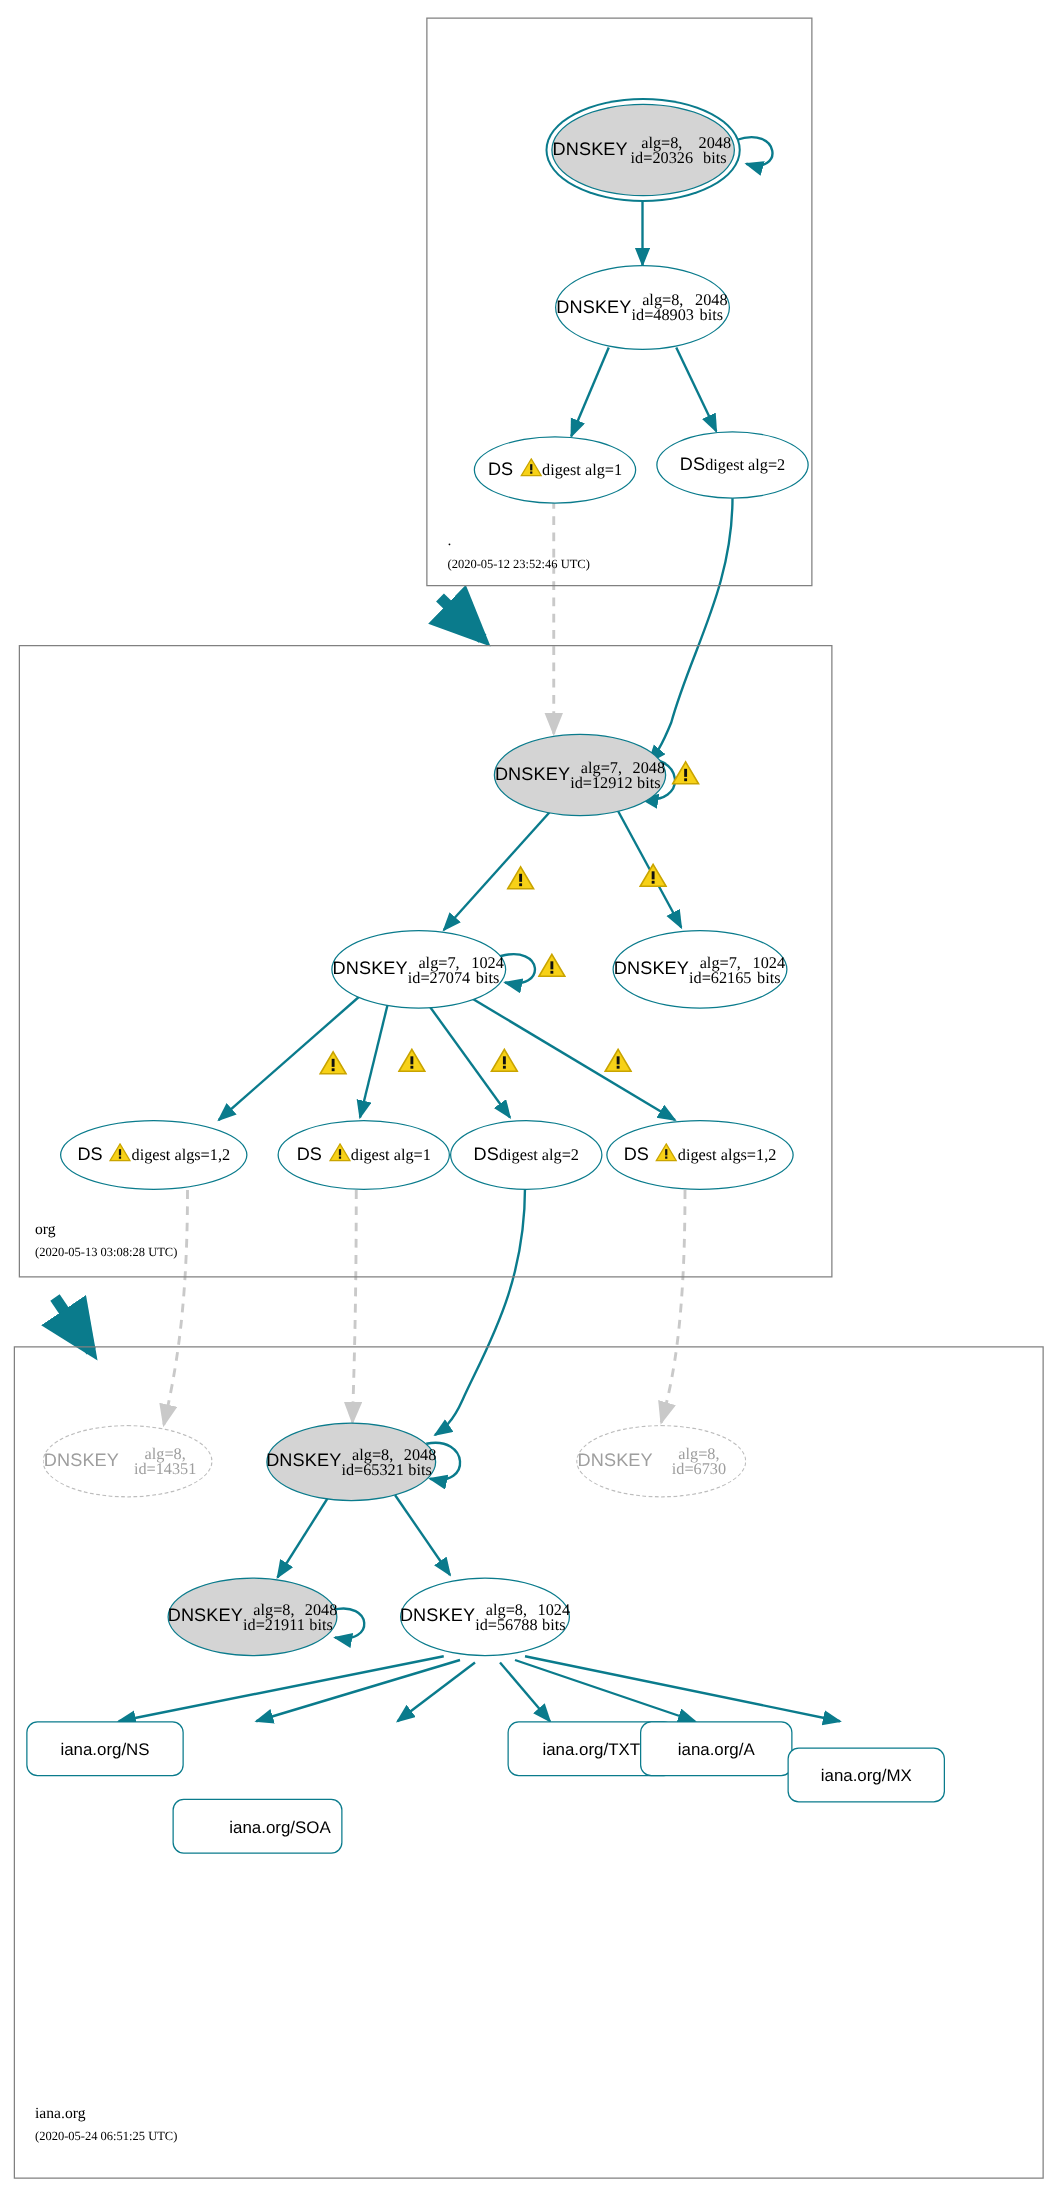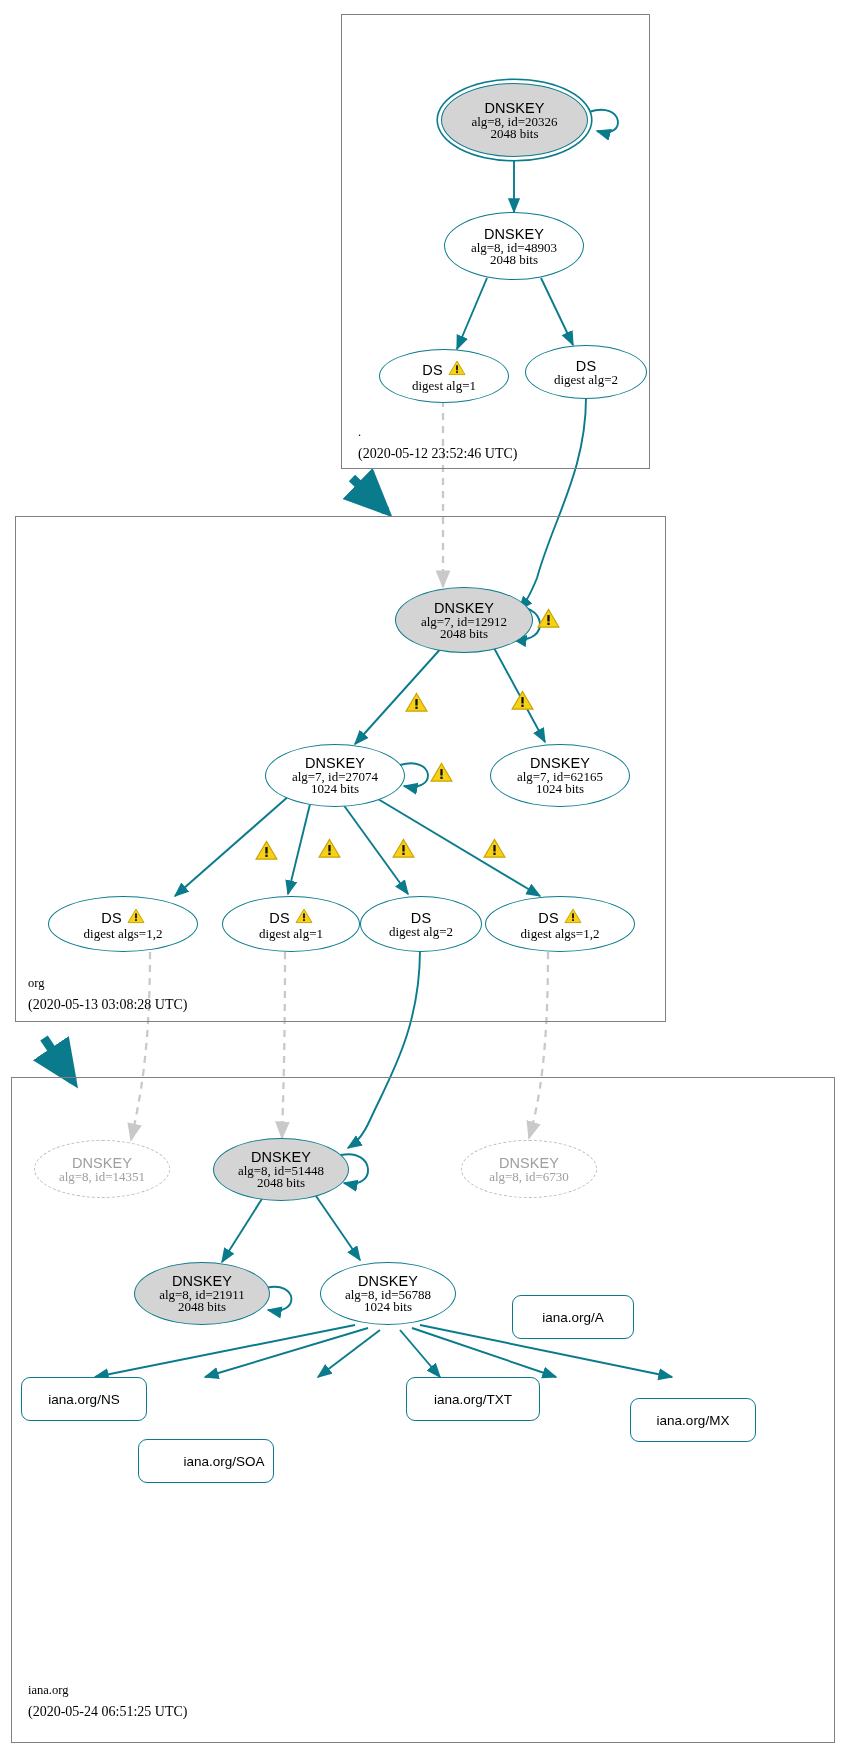--- a/index.html
+++ b/index.html
@@ -2,23 +2,23 @@
 <html><head>
 <meta charset="utf-8">
 <style>
   html,body{margin:0;padding:0;background:#ffffff;}
   body{font-family:"Liberation Sans", sans-serif;color:#000;}
   #stage{position:relative;width:847px;height:1762px;overflow:hidden;background:#fff;}
   svg#graph{position:absolute;left:0;top:0;width:847px;height:1762px;}
 
   .zone-box{position:absolute;border:1px solid #808080;background:transparent;box-sizing:border-box;}
   .zone-label{position:absolute;font-size:12.5px;color:#000;white-space:nowrap;font-family:"Liberation Serif",serif;}
-  .zone-time{position:absolute;font-size:14px;color:#000;white-space:nowrap;font-family:"Liberation Serif",serif;}
-
-  .node{position:absolute;display:flex;flex-direction:column;align-items:center;justify-content:center;box-sizing:border-box;text-align:center;}
+  .zone-time{position:absolute;font-size:10px;color:#000;white-space:nowrap;font-family:"Liberation Serif",serif;}
+
+  .node{position:absolute;display:flex;flex-direction:row;align-items:center;justify-content:center;box-sizing:border-box;text-align:center;}
   .ellipse{border:1.6px solid #0a7b8c;border-radius:50%;background:#ffffff;}
   .ellipse.filled{background:#d4d4d4;}
   .ellipse.dashed{border:1.5px dashed #bdbdbd;background:#ffffff;}
   .ellipse.dbl{box-shadow:0 0 0 3px #ffffff, 0 0 0 4.6px #0a7b8c;}
 
   .n-title{font-size:14.5px;line-height:15px;font-family:"Liberation Sans",sans-serif;letter-spacing:.1px;}
   .n-sub{font-size:13px;line-height:12px;font-family:"Liberation Serif",serif;}
   .n-title.grey,.n-sub.grey{color:#9e9e9e;}
 
   .rrset{position:absolute;border:1.7px solid #0a7b8c;border-radius:9px;background:#fff;
@@ -270,21 +270,21 @@
     <div class="n-sub">digest algs=1,2</div>
   </div>
 
   <div class="node ellipse dashed" style="left:34px;top:1140px;width:136px;height:58px;">
     <div class="n-title grey">DNSKEY</div>
     <div class="n-sub grey">alg=8, id=14351</div>
   </div>
 
   <div class="node ellipse filled" style="left:213px;top:1138px;width:136px;height:63px;">
     <div class="n-title">DNSKEY</div>
-    <div class="n-sub">alg=8, id=51448</div>
+    <div class="n-sub">alg=8, id=65321</div>
     <div class="n-sub">2048 bits</div>
   </div>
 
   <div class="node ellipse dashed" style="left:461px;top:1140px;width:136px;height:58px;">
     <div class="n-title grey">DNSKEY</div>
     <div class="n-sub grey">alg=8, id=6730</div>
   </div>
 
   <div class="node ellipse filled" style="left:134px;top:1262px;width:136px;height:63px;">
     <div class="n-title">DNSKEY</div>
@@ -294,16 +294,16 @@
 
   <div class="node ellipse" style="left:320px;top:1262px;width:136px;height:63px;">
     <div class="n-title">DNSKEY</div>
     <div class="n-sub">alg=8, id=56788</div>
     <div class="n-sub">1024 bits</div>
   </div>
 
   <div class="rrset" style="left:21px;top:1377px;width:126px;height:44px;">iana.org/NS</div>
   <div class="rrset" style="left:138px;top:1439px;width:136px;height:44px;padding-left:36px;">iana.org/SOA</div>
   <div class="rrset" style="left:406px;top:1377px;width:134px;height:44px;">iana.org/TXT</div>
-  <div class="rrset" style="left:512px;top:1295px;width:122px;height:44px;text-align:right;">iana.org/A</div>
+  <div class="rrset" style="left:512px;top:1377px;width:122px;height:44px;text-align:right;">iana.org/A</div>
   <div class="rrset" style="left:630px;top:1398px;width:126px;height:44px;">iana.org/MX</div>
 
 </div>
 
 </body></html>

